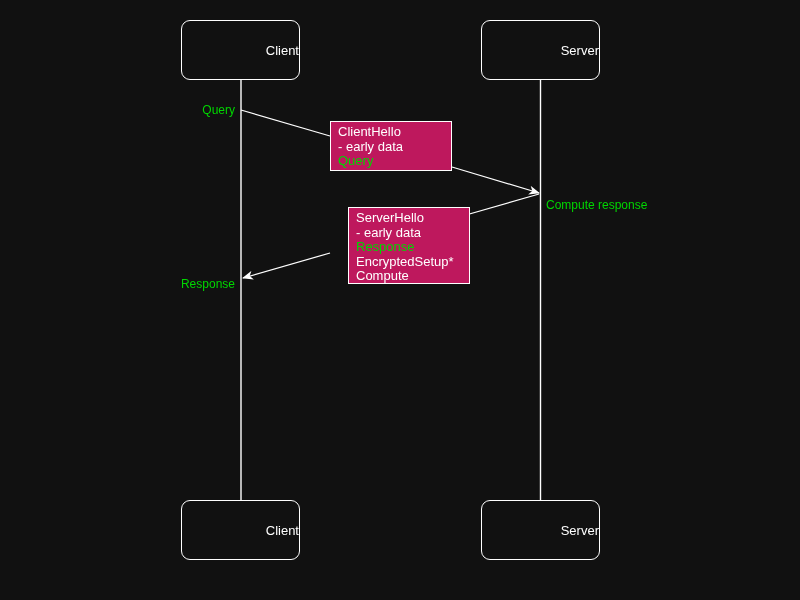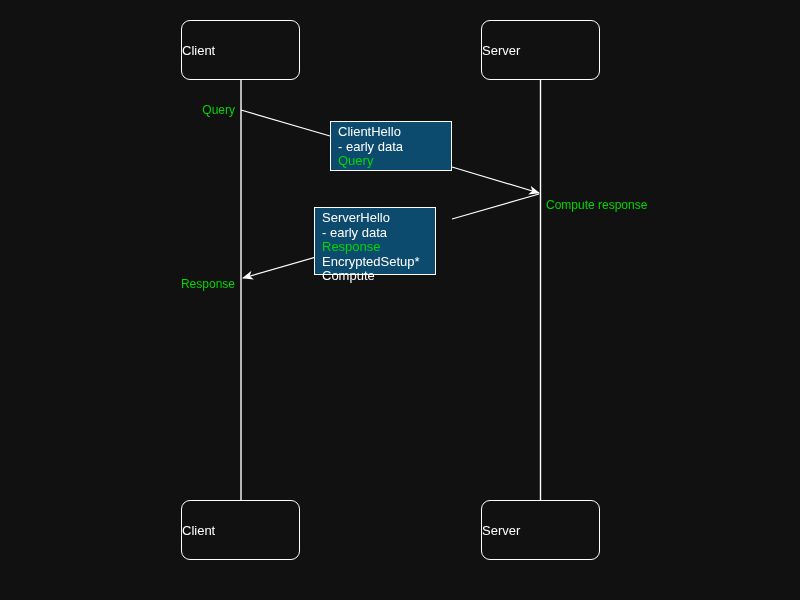--- a/index.html
+++ b/index.html
@@ -24,33 +24,33 @@
     pointer-events: none;
   }
   .actor-box {
     position: absolute;
     box-sizing: border-box;
     border: 1px solid #ffffff;
     border-radius: 9px;
     background: #111111;
     display: flex;
     align-items: center;
-    justify-content: flex-start;
+    justify-content: flex-end;
   }
   .actor-label {
     color: #ffffff;
     font-size: 13px;
     font-family: "Liberation Sans", sans-serif;
     line-height: 1;
   }
   .note-box {
     position: absolute;
     box-sizing: border-box;
     border: 1px solid #ffffff;
-    background: #0c4a6e;
+    background: #be185d;
     padding: 3px 6px 4px 7px;
   }
   .note-line {
     color: #ffffff;
     font-size: 13px;
     line-height: 14.6px;
     white-space: pre;
     font-family: "Liberation Sans", sans-serif;
   }
   .note-line.accent {
@@ -111,21 +111,21 @@
   <div class="actor-box" style="left:481px; top:500px; width:119px; height:60px;">
     <span class="actor-label">Server</span>
   </div>
 
   <div class="note-box" style="left:330px; top:121px; width:122px; height:50px;">
     <div class="note-line">ClientHello</div>
     <div class="note-line">- early data</div>
     <div class="note-line accent">Query</div>
   </div>
 
-  <div class="note-box" style="left:314px; top:207px; width:122px; height:68px;">
+  <div class="note-box" style="left:348px; top:207px; width:122px; height:77px;">
     <div class="note-line">ServerHello</div>
     <div class="note-line">- early data</div>
     <div class="note-line accent">Response</div>
     <div class="note-line">EncryptedSetup*</div>
     <div class="note-line">Compute</div>
   </div>
 
   <div class="side-label right-anchor" style="left:141px; top:104px; width:94px;">Query</div>
 
   <div class="side-label" style="left:546px; top:199px;">Compute response</div>

